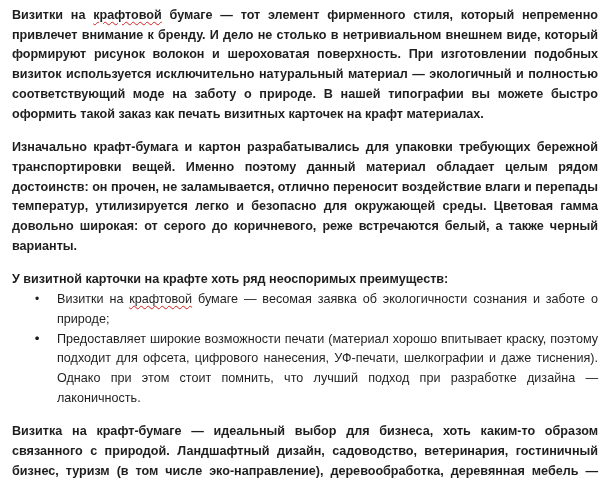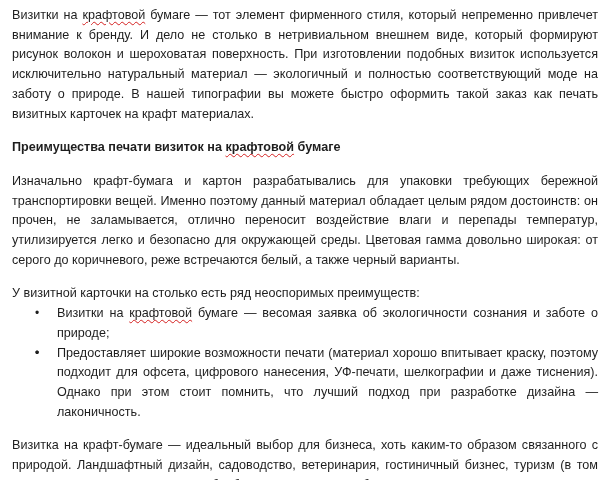--- a/index.html
+++ b/index.html
@@ -20,20 +20,21 @@
       left: 12px;
       top: 6px;
       width: 586px;
       font-size: 12.6px;
       line-height: 19.7px;
     }
     p {
       margin: 0 0 14px 0;
       text-align: justify;
       text-align-last: left;
+      font-weight: bold;
     }
     p.nospace { margin-bottom: 0; }
     h2 {
       margin: 0 0 14px 0;
       font-size: 12.6px;
       font-weight: bold;
       line-height: 19.7px;
     }
     .spell {
       text-decoration: underline wavy #d42020;
@@ -58,25 +59,24 @@
       font-size: 12px;
     }
   </style>
 </head>
 <body>
 
 <div class="page">
 
   <p><span>Визитки на </span><span class="spell">крафтовой</span><span> бумаге — тот элемент фирменного стиля, который непременно привлечет внимание к бренду. И дело не столько в нетривиальном внешнем виде, который формируют рисунок волокон и шероховатая поверхность. При изготовлении подобных визиток используется исключительно натуральный материал — экологичный и полностью соответствующий моде на заботу о природе. В нашей типографии вы можете быстро оформить такой заказ как печать визитных карточек на крафт материалах.</span></p>
 
-  <h2><span>Преимущества печати визиток на </span><span class="spell">крафтовой</span><span> бумаге</span></h2>
 
   <p>Изначально крафт-бумага и картон разрабатывались для упаковки требующих бережной транспортировки вещей. Именно поэтому данный материал обладает целым рядом достоинств: он прочен, не заламывается, отлично переносит воздействие влаги и перепады температур, утилизируется легко и безопасно для окружающей среды. Цветовая гамма довольно широкая: от серого до коричневого, реже встречаются белый, а также черный варианты.</p>
 
-  <p class="nospace">У визитной карточки на столько есть ряд неоспоримых преимуществ:</p>
+  <p class="nospace">У визитной карточки на крафте хоть ряд неоспоримых преимуществ:</p>
 
   <ul>
     <li>
       <span class="bullet">•</span><span>Визитки на </span><span class="spell">крафтовой</span><span> бумаге — весомая заявка об экологичности сознания и заботе о природе;</span>
     </li>
     <li>
       <span class="bullet">•</span>
     </li>
     <li>
       <span class="bullet">•</span><span>Предоставляет широкие возможности печати (материал хорошо впитывает краску, поэтому подходит для офсета, цифрового нанесения, УФ-печати, шелкографии и даже тиснения). Однако при этом стоит помнить, что лучший подход при разработке дизайна — лаконичность.</span>

